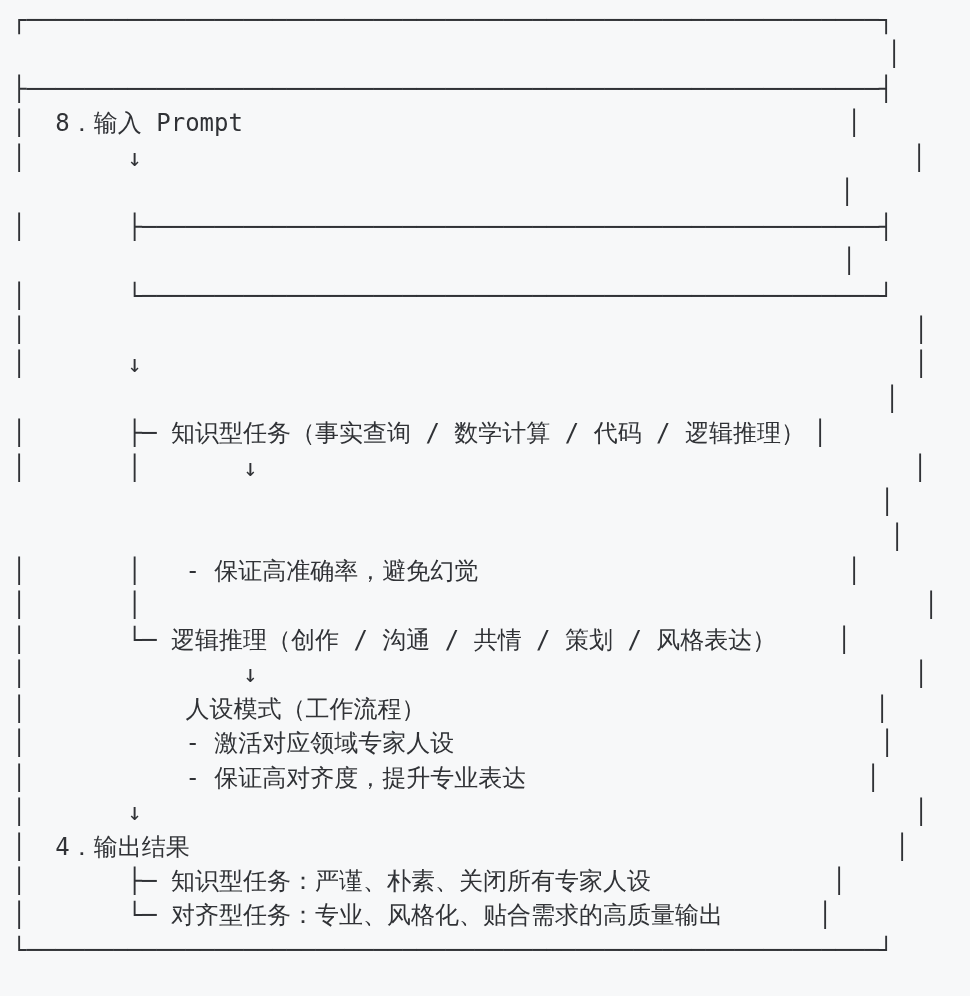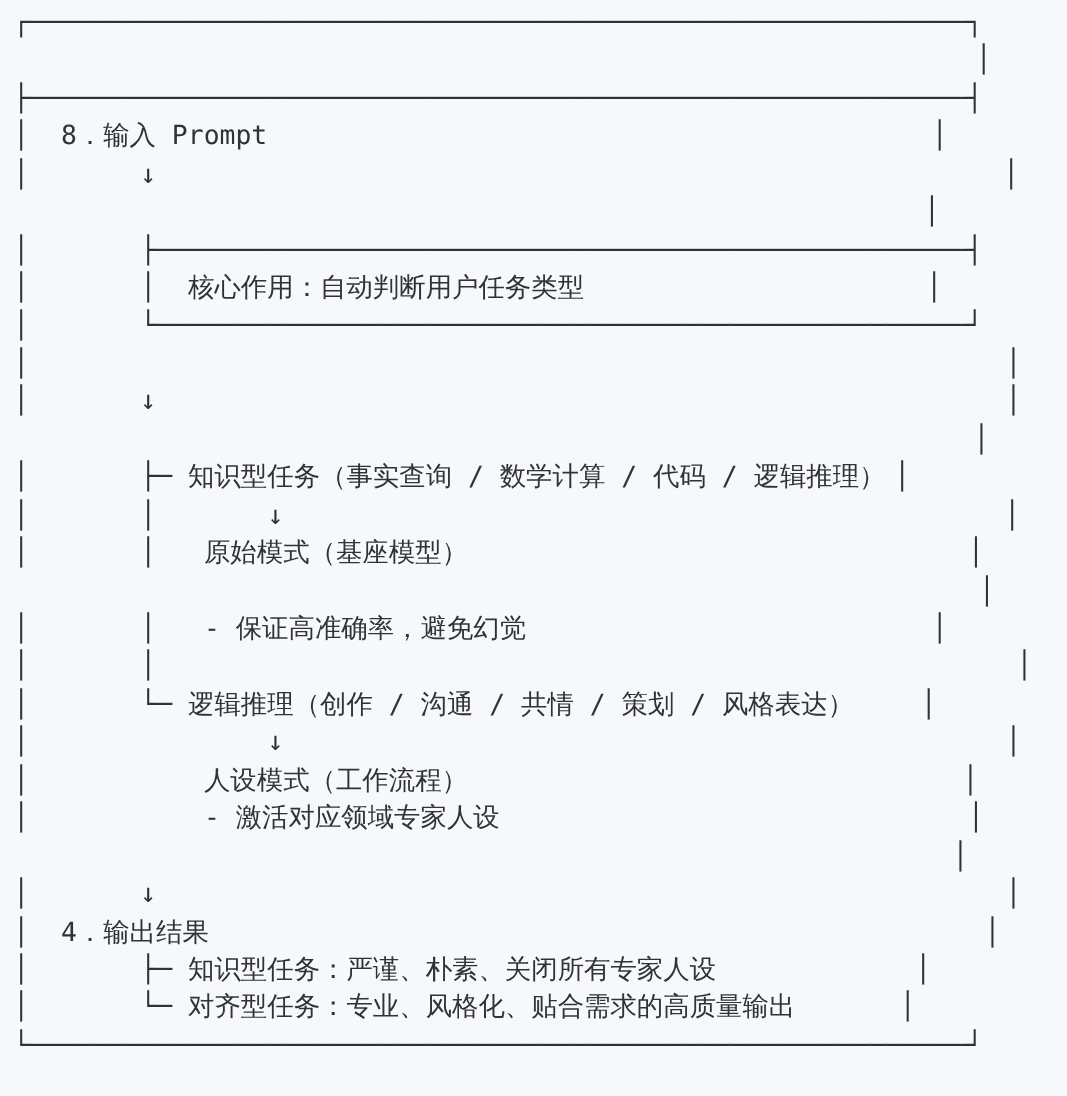--- a/index.html
+++ b/index.html
@@ -44,34 +44,34 @@
 <body style="background: rgb(247, 248, 249);">
 
 <div class="diagram" id="diagram" aria-label="PRISM workflow ASCII diagram" style="color: rgb(48, 50, 54);">
     <div class="row"><span class="txt">┌───────────────────────────────────────────────────────────┐</span></div>
     <div class="row"><span class="rbar" style="left: 887px;">│</span></div>
     <div class="row"><span class="txt">├───────────────────────────────────────────────────────────┤</span></div>
     <div class="row"><span class="txt">│  8．输入 Prompt</span><span class="rbar" style="left: 847px;">│</span></div>
     <div class="row"><span class="txt">│       ↓</span><span class="rbar" style="left: 912px;">│</span></div>
     <div class="row"><span class="rbar" style="left: 840px;">│</span></div>
     <div class="row"><span class="txt">│       ├───────────────────────────────────────────────────┤</span></div>
-    <div class="row"><span class="txt">│       │  核心作用：自动判断用户任务类型</span><span class="rbar" style="left: 842px;">│</span></div>
+    <div class="row"><span class="rbar" style="left: 842px;">│</span></div>
     <div class="row"><span class="txt">│       └───────────────────────────────────────────────────┘</span></div>
     <div class="row"><span class="txt">│</span><span class="rbar" style="left: 914px;">│</span></div>
     <div class="row"><span class="txt">│       ↓</span><span class="rbar" style="left: 914px;">│</span></div>
     <div class="row"><span class="rbar" style="left: 885px;">│</span></div>
     <div class="row"><span class="txt">│       ├─ 知识型任务（事实查询 / 数学计算 / 代码 / 逻辑推理）</span><span class="rbar" style="left: 813px;">│</span></div>
     <div class="row"><span class="txt">│       │       ↓</span><span class="rbar" style="left: 913px;">│</span></div>
-    <div class="row"><span class="txt">│       │   原始模式（基座模型）</span><span class="rbar" style="left: 880px;">│</span></div>
+    <div class="row"><span class="rbar" style="left: 880px;">│</span></div>
     <div class="row"><span class="rbar" style="left: 890px;">│</span></div>
     <div class="row"><span class="txt">│       │   - 保证高准确率，避免幻觉</span><span class="rbar" style="left: 847px;">│</span></div>
     <div class="row"><span class="txt">│       │</span><span class="rbar" style="left: 924px;">│</span></div>
     <div class="row"><span class="txt">│       └─ 逻辑推理（创作 / 沟通 / 共情 / 策划 / 风格表达）</span><span class="rbar" style="left: 837px;">│</span></div>
     <div class="row"><span class="txt">│               ↓</span><span class="rbar" style="left: 914px;">│</span></div>
     <div class="row"><span class="txt">│           人设模式（工作流程）</span><span class="rbar" style="left: 875px;">│</span></div>
     <div class="row"><span class="txt">│           - 激活对应领域专家人设</span><span class="rbar" style="left: 880px;">│</span></div>
-    <div class="row"><span class="rbar" style="left: 866px;">│</span></div>
+    <div class="row"><span class="txt">│           - 保证高对齐度，提升专业表达</span><span class="rbar" style="left: 866px;">│</span></div>
     <div class="row"><span class="txt">│       ↓</span><span class="rbar" style="left: 914px;">│</span></div>
     <div class="row"><span class="txt">│  4．输出结果</span><span class="rbar" style="left: 895px;">│</span></div>
     <div class="row"><span class="txt">│       ├─ 知识型任务：严谨、朴素、关闭所有专家人设</span><span class="rbar" style="left: 832px;">│</span></div>
     <div class="row"><span class="txt">│       └─ 对齐型任务：专业、风格化、贴合需求的高质量输出</span><span class="rbar" style="left: 818px;">│</span></div>
     <div class="row"><span class="txt">└───────────────────────────────────────────────────────────┘</span></div>
   </div>
 
 </body></html>

